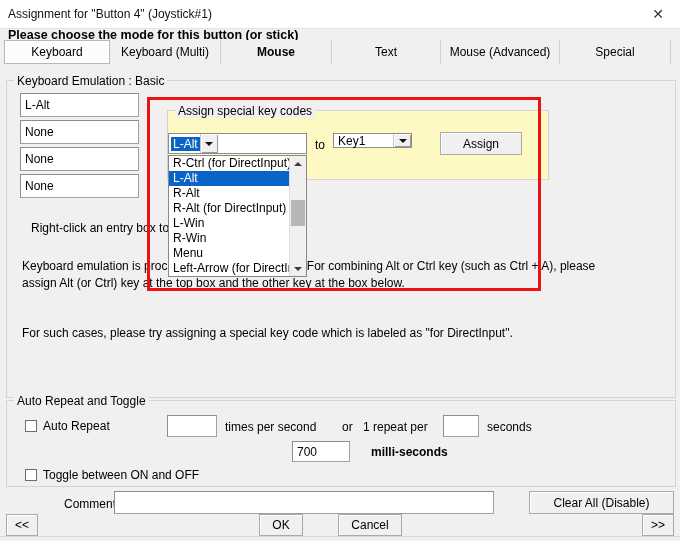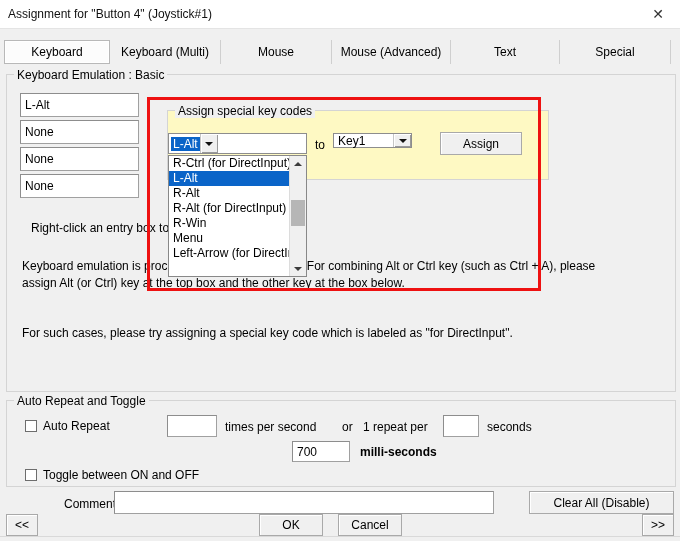--- a/index.html
+++ b/index.html
@@ -302,44 +302,45 @@
 </head>
 <body>
 
 <div id="app">
 
   <div class="titlebar">
     <div class="titlebar-text">Assignment for "Button 4" (Joystick#1)</div>
     <div class="close-btn">✕</div>
   </div>
 
+  <div class="prompt">Please choose the mode for this button (or stick)</div>
 
   <div class="tabstrip">
     <div class="tab selected" style="width:104px;">
       <span>Keyboard</span>
     </div>
     <div class="tab" style="width:110px;">
       <span>Keyboard (Multi)</span>
     </div>
-    <div class="tab" style="width:110px;">
+    <div class="tab" style="width:110px;font-weight:bold;">
       <span>Mouse</span>
+    </div>
+    <div class="tab" style="width:108px;">
+      <span>Text</span>
     </div>
     <div class="tab" style="width:118px;">
       <span>Mouse (Advanced)</span>
     </div>
-    <div class="tab" style="width:108px;">
-      <span>Text</span>
-    </div>
     <div class="tab" style="width:110px;">
       <span>Special</span>
     </div>
     <div class="tab tab-spacer"></div>
   </div>
 
-  <div class="groupbox" style="left:6px; top:74px; width:668px; height:316px;">
+  <div class="groupbox" style="left:6px; top:80px; width:668px; height:316px;">
     <div class="groupbox-title">Keyboard Emulation : Basic</div>
   </div>
 
   <div class="entrybox" style="left:20px; top:93px; width:119px; height:24px;">
     <span>L-Alt</span>
   </div>
   <div class="entrybox" style="left:20px; top:120px; width:119px; height:24px;">
     <span>None</span>
   </div>
   <div class="entrybox" style="left:20px; top:147px; width:119px; height:24px;">
@@ -379,20 +380,21 @@
   <div class="btn" style="left:440px; top:132px; width:82px; height:23px;">
     <span>Assign</span>
   </div>
 
   <div class="dropdown" style="left:168px; top:155px; width:139px; height:122px;">
     <div class="dd-items">
       <div class="dd-item">R-Ctrl (for DirectInput)</div>
       <div class="dd-item highlight">L-Alt</div>
       <div class="dd-item">R-Alt</div>
       <div class="dd-item">R-Alt (for DirectInput)</div>
+      <div class="dd-item">L-Win</div>
       <div class="dd-item">R-Win</div>
       <div class="dd-item">Menu</div>
       <div class="dd-item">Left-Arrow (for DirectInp</div>
     </div>
     <div class="dd-scroll">
       <div class="dd-arrow-up">
           <i></i>
         </div>
       <div class="dd-thumb"></div>
       <div class="dd-arrow-dn">
@@ -423,42 +425,42 @@
 
   <div class="entrybox" style="left:443px; top:415px; width:36px; height:22px;">
     <span></span>
   </div>
   <div class="lbl" style="left:487px; top:420px;">seconds</div>
 
 
   <div class="entrybox" style="left:292px; top:441px; width:58px; height:21px;">
     <span>700</span>
   </div>
-  <div class="lbl bold" style="left:360px; top:445px;">milli-seconds</div>
+  <div class="lbl bold" style="left:371px; top:445px;">milli-seconds</div>
 
   <div class="cbrow" style="left:25px; top:468px;">
     <span class="cbox"></span>
     <span>Toggle between ON and OFF</span>
   </div>
 
   <div class="lbl" style="left:64px; top:497px;">Comment:</div>
   <div class="entrybox" style="left:114px; top:491px; width:380px; height:23px;">
     <span></span>
   </div>
 
   <div class="btn" style="left:529px; top:491px; width:145px; height:23px;">
     <span>Clear All (Disable)</span>
   </div>
 
   <div class="hsep" style="left:0px; top:536px; width:680px;"></div>
 
   <div class="btn" style="left:6px; top:514px; width:32px; height:22px;">
     <span>&lt;&lt;</span>
   </div>
-  <div class="btn" style="left:259px; top:514px; width:64px; height:22px;">
+  <div class="btn" style="left:259px; top:514px; width:44px; height:22px;">
     <span>OK</span>
   </div>
   <div class="btn" style="left:338px; top:514px; width:64px; height:22px;">
     <span>Cancel</span>
   </div>
   <div class="btn" style="left:642px; top:514px; width:32px; height:22px;">
     <span>&gt;&gt;</span>
   </div>
 
 </div>

